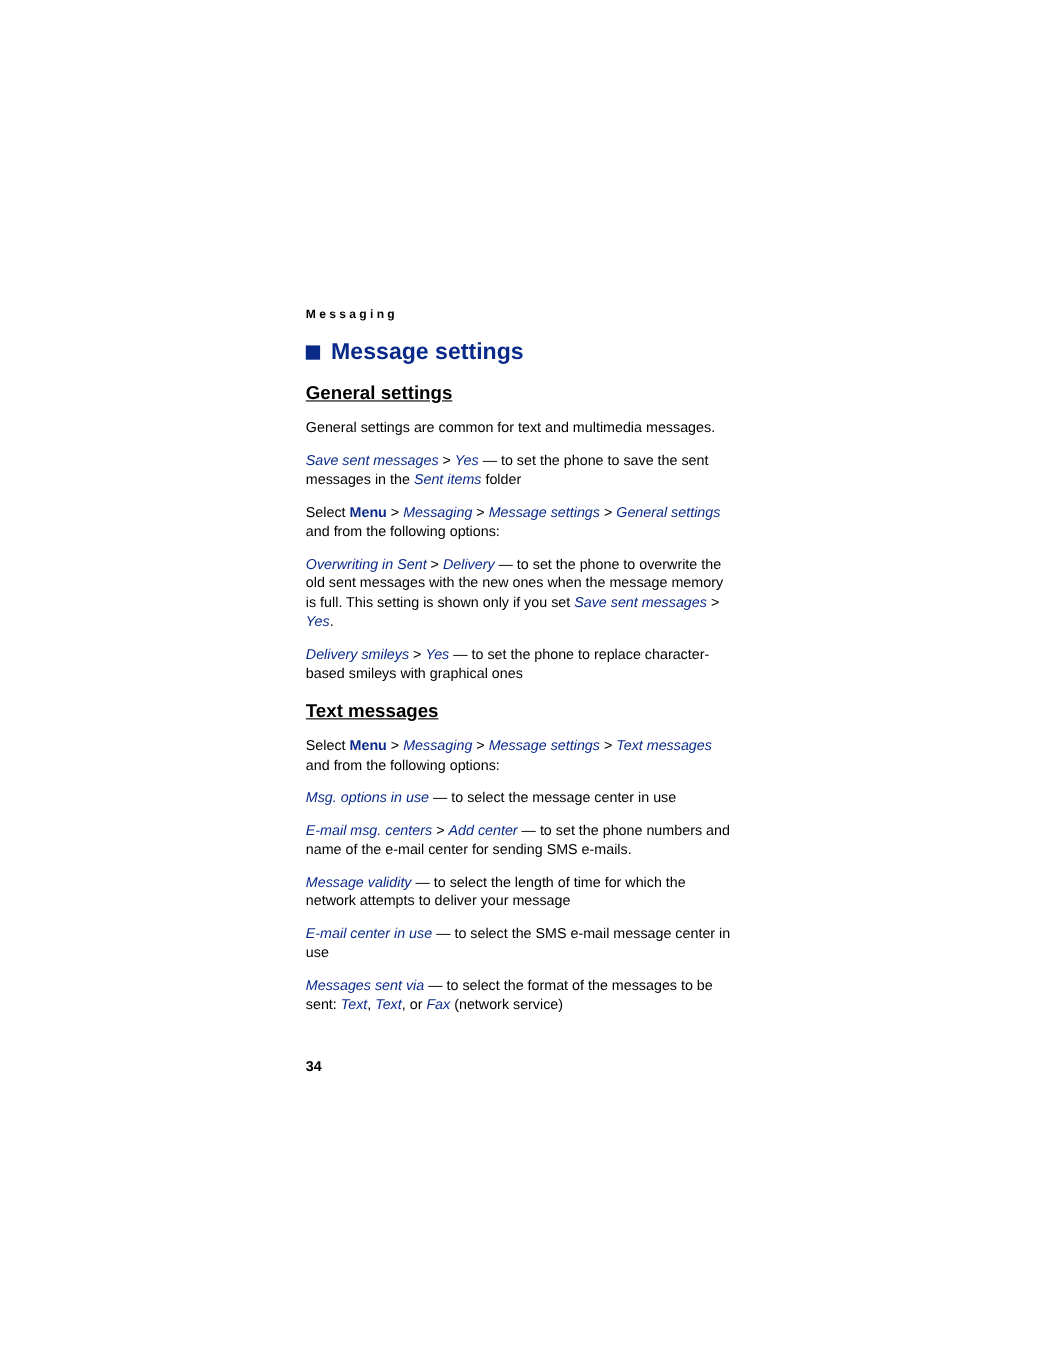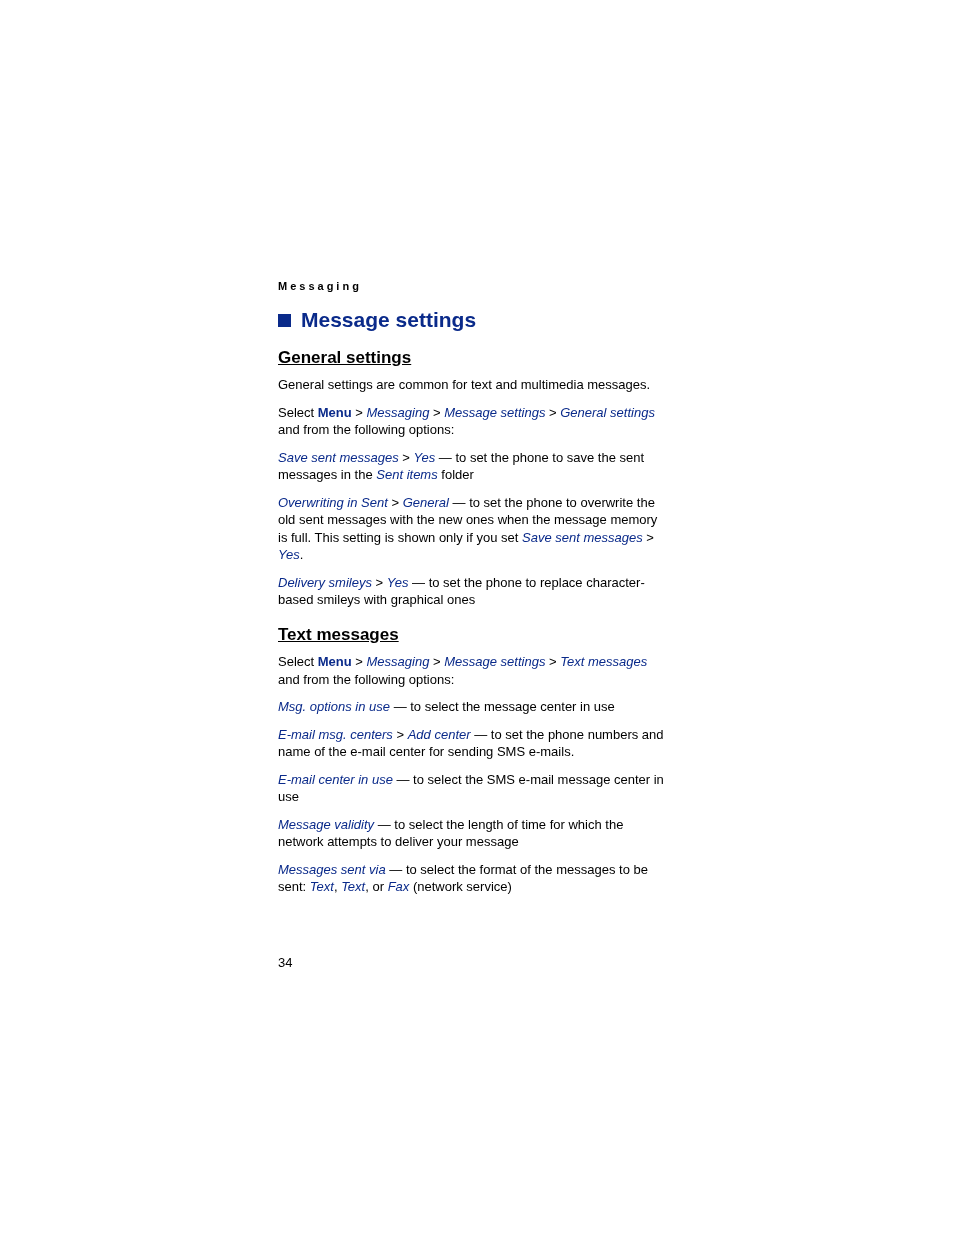--- a/index.html
+++ b/index.html
@@ -41,68 +41,68 @@
   .h2 {
     font-size: 17px;
     font-weight: bold;
     text-decoration: underline;
     margin-top: 16px;
     margin-bottom: 8px;
   }
   p {
     font-size: 13px;
     line-height: 1.35;
-    margin: 0 0 10px 0;
+    margin: 12px 0 10px 0;
   }
   .link {
     color: #0a2a8a;
     font-style: italic;
     font-weight: normal;
   }
   .link-bold {
     color: #0a2a8a;
     font-weight: bold;
     font-style: normal;
   }
   .sep {
     font-weight: normal;
     color: #000;
   }
   .page-num {
     font-size: 13px;
-    font-weight: normal;
-    margin-top: 59px;
+    font-weight: bold;
+    margin-top: 40px;
   }
 </style>
 </head>
 <body>
 
 <div class="page">
 
   <div class="running-header">Messaging</div>
 
   <div class="h1-row">
     <div class="square"></div>
     <div class="h1">Message settings</div>
   </div>
 
   <div class="h2">General settings</div>
 
   <p>General settings are common for text and multimedia messages.</p>
 
   <p>
+    <span class="link">Save sent messages</span><span class="sep"> &gt; </span><span class="link">Yes</span><span> — to set the phone to save the sent messages in the </span><span class="link">Sent items</span><span> folder</span>
+  </p>
+
+  <p>
     <span>Select </span><span class="link-bold">Menu</span><span class="sep"> &gt; </span><span class="link">Messaging</span><span class="sep"> &gt; </span><span class="link">Message settings</span><span class="sep"> &gt; </span><span class="link">General settings</span><span> and from the following options:</span>
   </p>
 
   <p>
-    <span class="link">Save sent messages</span><span class="sep"> &gt; </span><span class="link">Yes</span><span> — to set the phone to save the sent messages in the </span><span class="link">Sent items</span><span> folder</span>
-  </p>
-
-  <p>
-    <span class="link">Overwriting in Sent</span><span class="sep"> &gt; </span><span class="link">General</span><span> — to set the phone to overwrite the old sent messages with the new ones when the message memory is full. This setting is shown only if you set </span><span class="link">Save sent messages</span><span class="sep"> &gt; </span><span class="link">Yes</span><span>.</span>
+    <span class="link">Overwriting in Sent</span><span class="sep"> &gt; </span><span class="link">Delivery</span><span> — to set the phone to overwrite the old sent messages with the new ones when the message memory is full. This setting is shown only if you set </span><span class="link">Save sent messages</span><span class="sep"> &gt; </span><span class="link">Yes</span><span>.</span>
   </p>
 
 
   <p>
     <span class="link">Delivery smileys</span><span class="sep"> &gt; </span><span class="link">Yes</span><span> — to set the phone to replace character-based smileys with graphical ones</span>
   </p>
 
   <div class="h2">Text messages</div>
 
 
@@ -114,25 +114,25 @@
 
   <p>
     <span class="link">Msg. options in use</span><span> — to select the message center in use</span>
   </p>
 
   <p>
     <span class="link">E-mail msg. centers</span><span class="sep"> &gt; </span><span class="link">Add center</span><span> — to set the phone numbers and name of the e-mail center for sending SMS e-mails.</span>
   </p>
 
   <p>
-    <span class="link">E-mail center in use</span><span> — to select the SMS e-mail message center in use</span>
+    <span class="link">Message validity</span><span> — to select the length of time for which the network attempts to deliver your message</span>
   </p>
 
   <p>
-    <span class="link">Message validity</span><span> — to select the length of time for which the network attempts to deliver your message</span>
+    <span class="link">E-mail center in use</span><span> — to select the SMS e-mail message center in use</span>
   </p>
 
   <p>
     <span class="link">Messages sent via</span><span> — to select the format of the messages to be sent: </span><span class="link">Text</span><span>, </span><span class="link">Text</span><span>, or </span><span class="link">Fax</span><span> (network service)</span>
   </p>
 
 
   <div class="page-num">34</div>
 </div>
 

